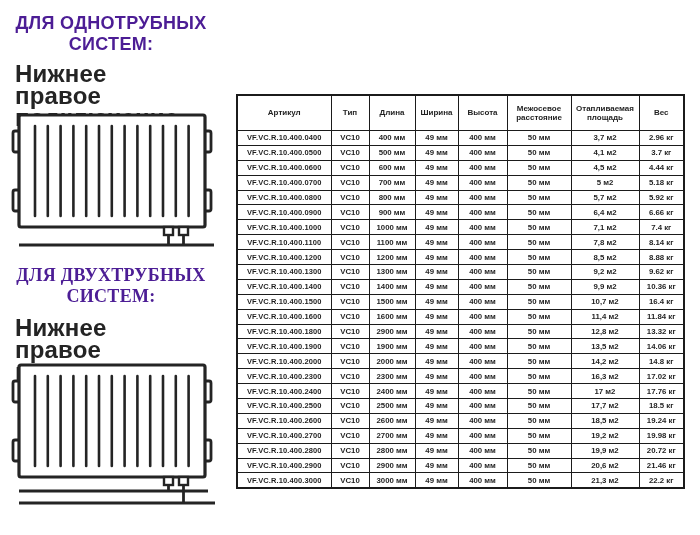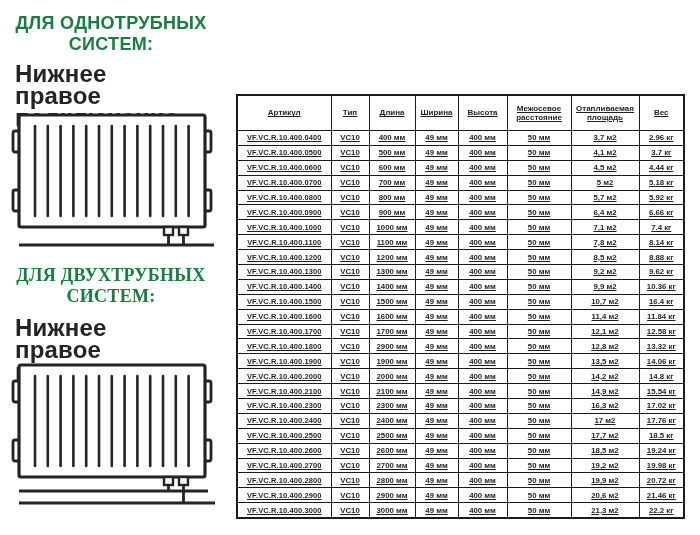--- a/index.html
+++ b/index.html
@@ -4,40 +4,40 @@
 <style>
   html,body{margin:0;padding:0;background:#ffffff;}
   .canvas{
     position:relative;width:700px;height:535px;background:#ffffff;
     font-family:"Liberation Sans", sans-serif;overflow:hidden;
   }
   
   .section-title{
     position:absolute;width:206px;text-align:center;
     font-weight:bold;font-size:18px;line-height:21px;
-    color:#15803d;letter-spacing:0.3px;
+    color:#4c1d95;letter-spacing:0.3px;
   }
   .section-subtitle{
     position:absolute;width:216px;text-align:left;
     font-weight:bold;font-size:24px;line-height:22px;
     color:#242424;letter-spacing:0.2px;
   }
   .diagram{position:absolute;}
   #title-1{left:8px;top:13px;}
   #subtitle-1{left:15px;top:63px;}
   #diagram-1{left:10px;top:110px;}
   #title-2{left:8px;top:265px;font-family:Liberation Serif, serif;}
   #subtitle-2{left:15px;top:317px;}
   #diagram-2{left:10px;top:360px;}
   
   .spec-table{
     position:absolute;left:236px;top:94px;width:447px;
     border-collapse:collapse;table-layout:fixed;
     border:2px solid #1b1b1b;
-    font-weight:bold;color:#1f1f1f;text-align:center;text-decoration:underline;
+    font-weight:bold;color:#1f1f1f;text-align:center;
   }
   .spec-table th,.spec-table td{
     border:1px solid #1b1b1b;padding:0 1px;vertical-align:middle;
     overflow:hidden;white-space:nowrap;
   }
   .spec-table th{height:34px;font-size:8px;line-height:9.5px;white-space:normal;}
   .spec-table td{height:13.9px;font-size:7.8px;line-height:9px;}
   .spec-table td:first-child{font-size:7.5px;letter-spacing:0.1px;margin-top:14px;}
 </style>
 </head>
@@ -282,30 +282,20 @@
           <td>VF.VC.R.10.400.1600</td>
           <td>VC10</td>
           <td>1600 мм</td>
           <td>49 мм</td>
           <td>400 мм</td>
           <td>50 мм</td>
           <td>11,4 м2</td>
           <td>11.84 кг</td>
         </tr>
         <tr>
-          <td>VF.VC.R.10.400.1700</td>
-          <td>VC10</td>
-          <td>1700 мм</td>
-          <td>49 мм</td>
-          <td>400 мм</td>
-          <td>50 мм</td>
-          <td>12,1 м2</td>
-          <td>12.58 кг</td>
-        </tr>
-        <tr>
           <td>VF.VC.R.10.400.1800</td>
           <td>VC10</td>
           <td>2900 мм</td>
           <td>49 мм</td>
           <td>400 мм</td>
           <td>50 мм</td>
           <td>12,8 м2</td>
           <td>13.32 кг</td>
         </tr>
         <tr>
@@ -322,30 +312,20 @@
           <td>VF.VC.R.10.400.2000</td>
           <td>VC10</td>
           <td>2000 мм</td>
           <td>49 мм</td>
           <td>400 мм</td>
           <td>50 мм</td>
           <td>14,2 м2</td>
           <td>14.8 кг</td>
         </tr>
         <tr>
-          <td>VF.VC.R.10.400.2100</td>
-          <td>VC10</td>
-          <td>2100 мм</td>
-          <td>49 мм</td>
-          <td>400 мм</td>
-          <td>50 мм</td>
-          <td>14,9 м2</td>
-          <td>15.54 кг</td>
-        </tr>
-        <tr>
           <td>VF.VC.R.10.400.2300</td>
           <td>VC10</td>
           <td>2300 мм</td>
           <td>49 мм</td>
           <td>400 мм</td>
           <td>50 мм</td>
           <td>16,3 м2</td>
           <td>17.02 кг</td>
         </tr>
         <tr>

